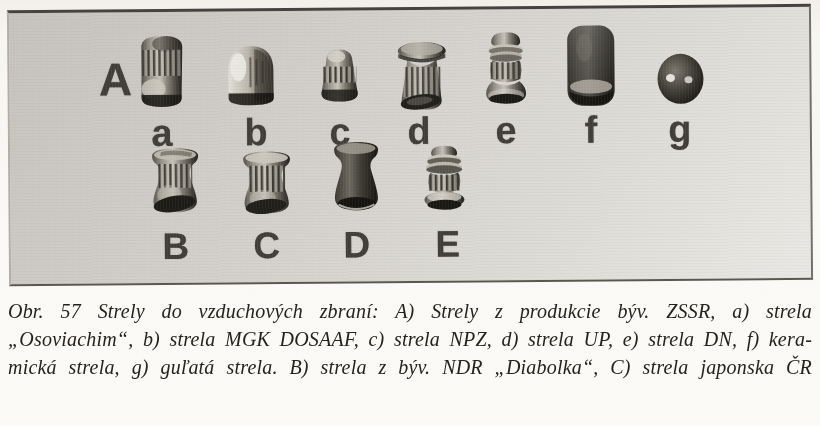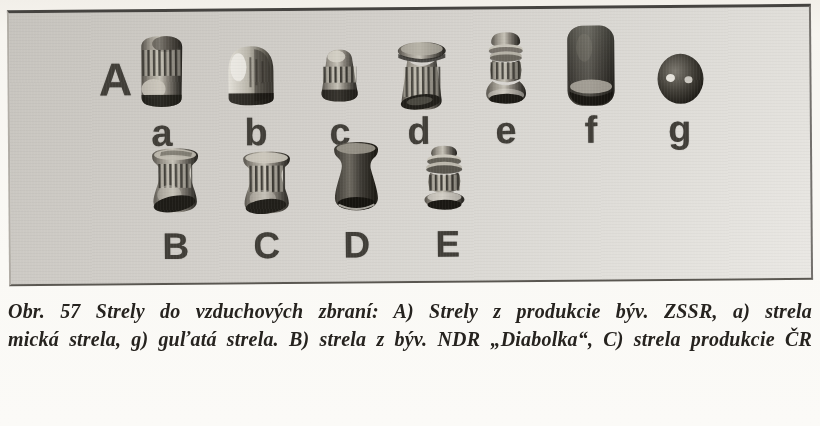--- a/index.html
+++ b/index.html
@@ -35,21 +35,21 @@
     text-shadow:0 0 1px rgba(62,60,54,0.55);
     user-select:none;
   }
   .lbl-A{left:84px;top:44px;width:44px;font-size:46px;}
   .lbl-top{top:102px;font-size:38px;}
   .lbl-bot{top:216px;font-size:37px;}
   
   .caption{
     position:absolute;left:8px;top:297px;width:804px;
     font-family:"Liberation Serif",serif;
-    font-style:italic;font-weight:700;
+    font-style:italic;font-weight:400;
     font-size:20px;line-height:28px;color:#26231f;
     letter-spacing:0.2px;
   }
   .caption p{margin:0;padding:0;}
   .caption p.j{text-align:justify;text-align-last:justify;}
 </style>
 </head>
 <body>
 
 <div class="stage">
@@ -229,16 +229,17 @@
     </figure>
 
     <span class="lbl lbl-bot" style="left:145px">B</span>
     <span class="lbl lbl-bot" style="left:236px">C</span>
     <span class="lbl lbl-bot" style="left:326px">D</span>
     <span class="lbl lbl-bot" style="left:417px">E</span>
   </div>
 
   <div class="caption">
     <p class="j">Obr. 57 Strely do vzduchových zbraní: A) Strely z produkcie býv. ZSSR, a) strela</p>
-    <p class="j">mická strela, g) guľatá strela. B) strela z býv. NDR „Diabolka“, C) strela produkcie ČR</p>
+    <p class="j">„Osoviachim“, b) strela MGK DOSAAF, c) strela NPZ, d) strela UP, e) strela DN, f) kera-</p>
+    <p class="j">mická strela, g) guľatá strela. B) strela z býv. NDR „Diabolka“, C) strela japonska ČR</p>
   </div>
 
 </div>
 
 </body></html>

